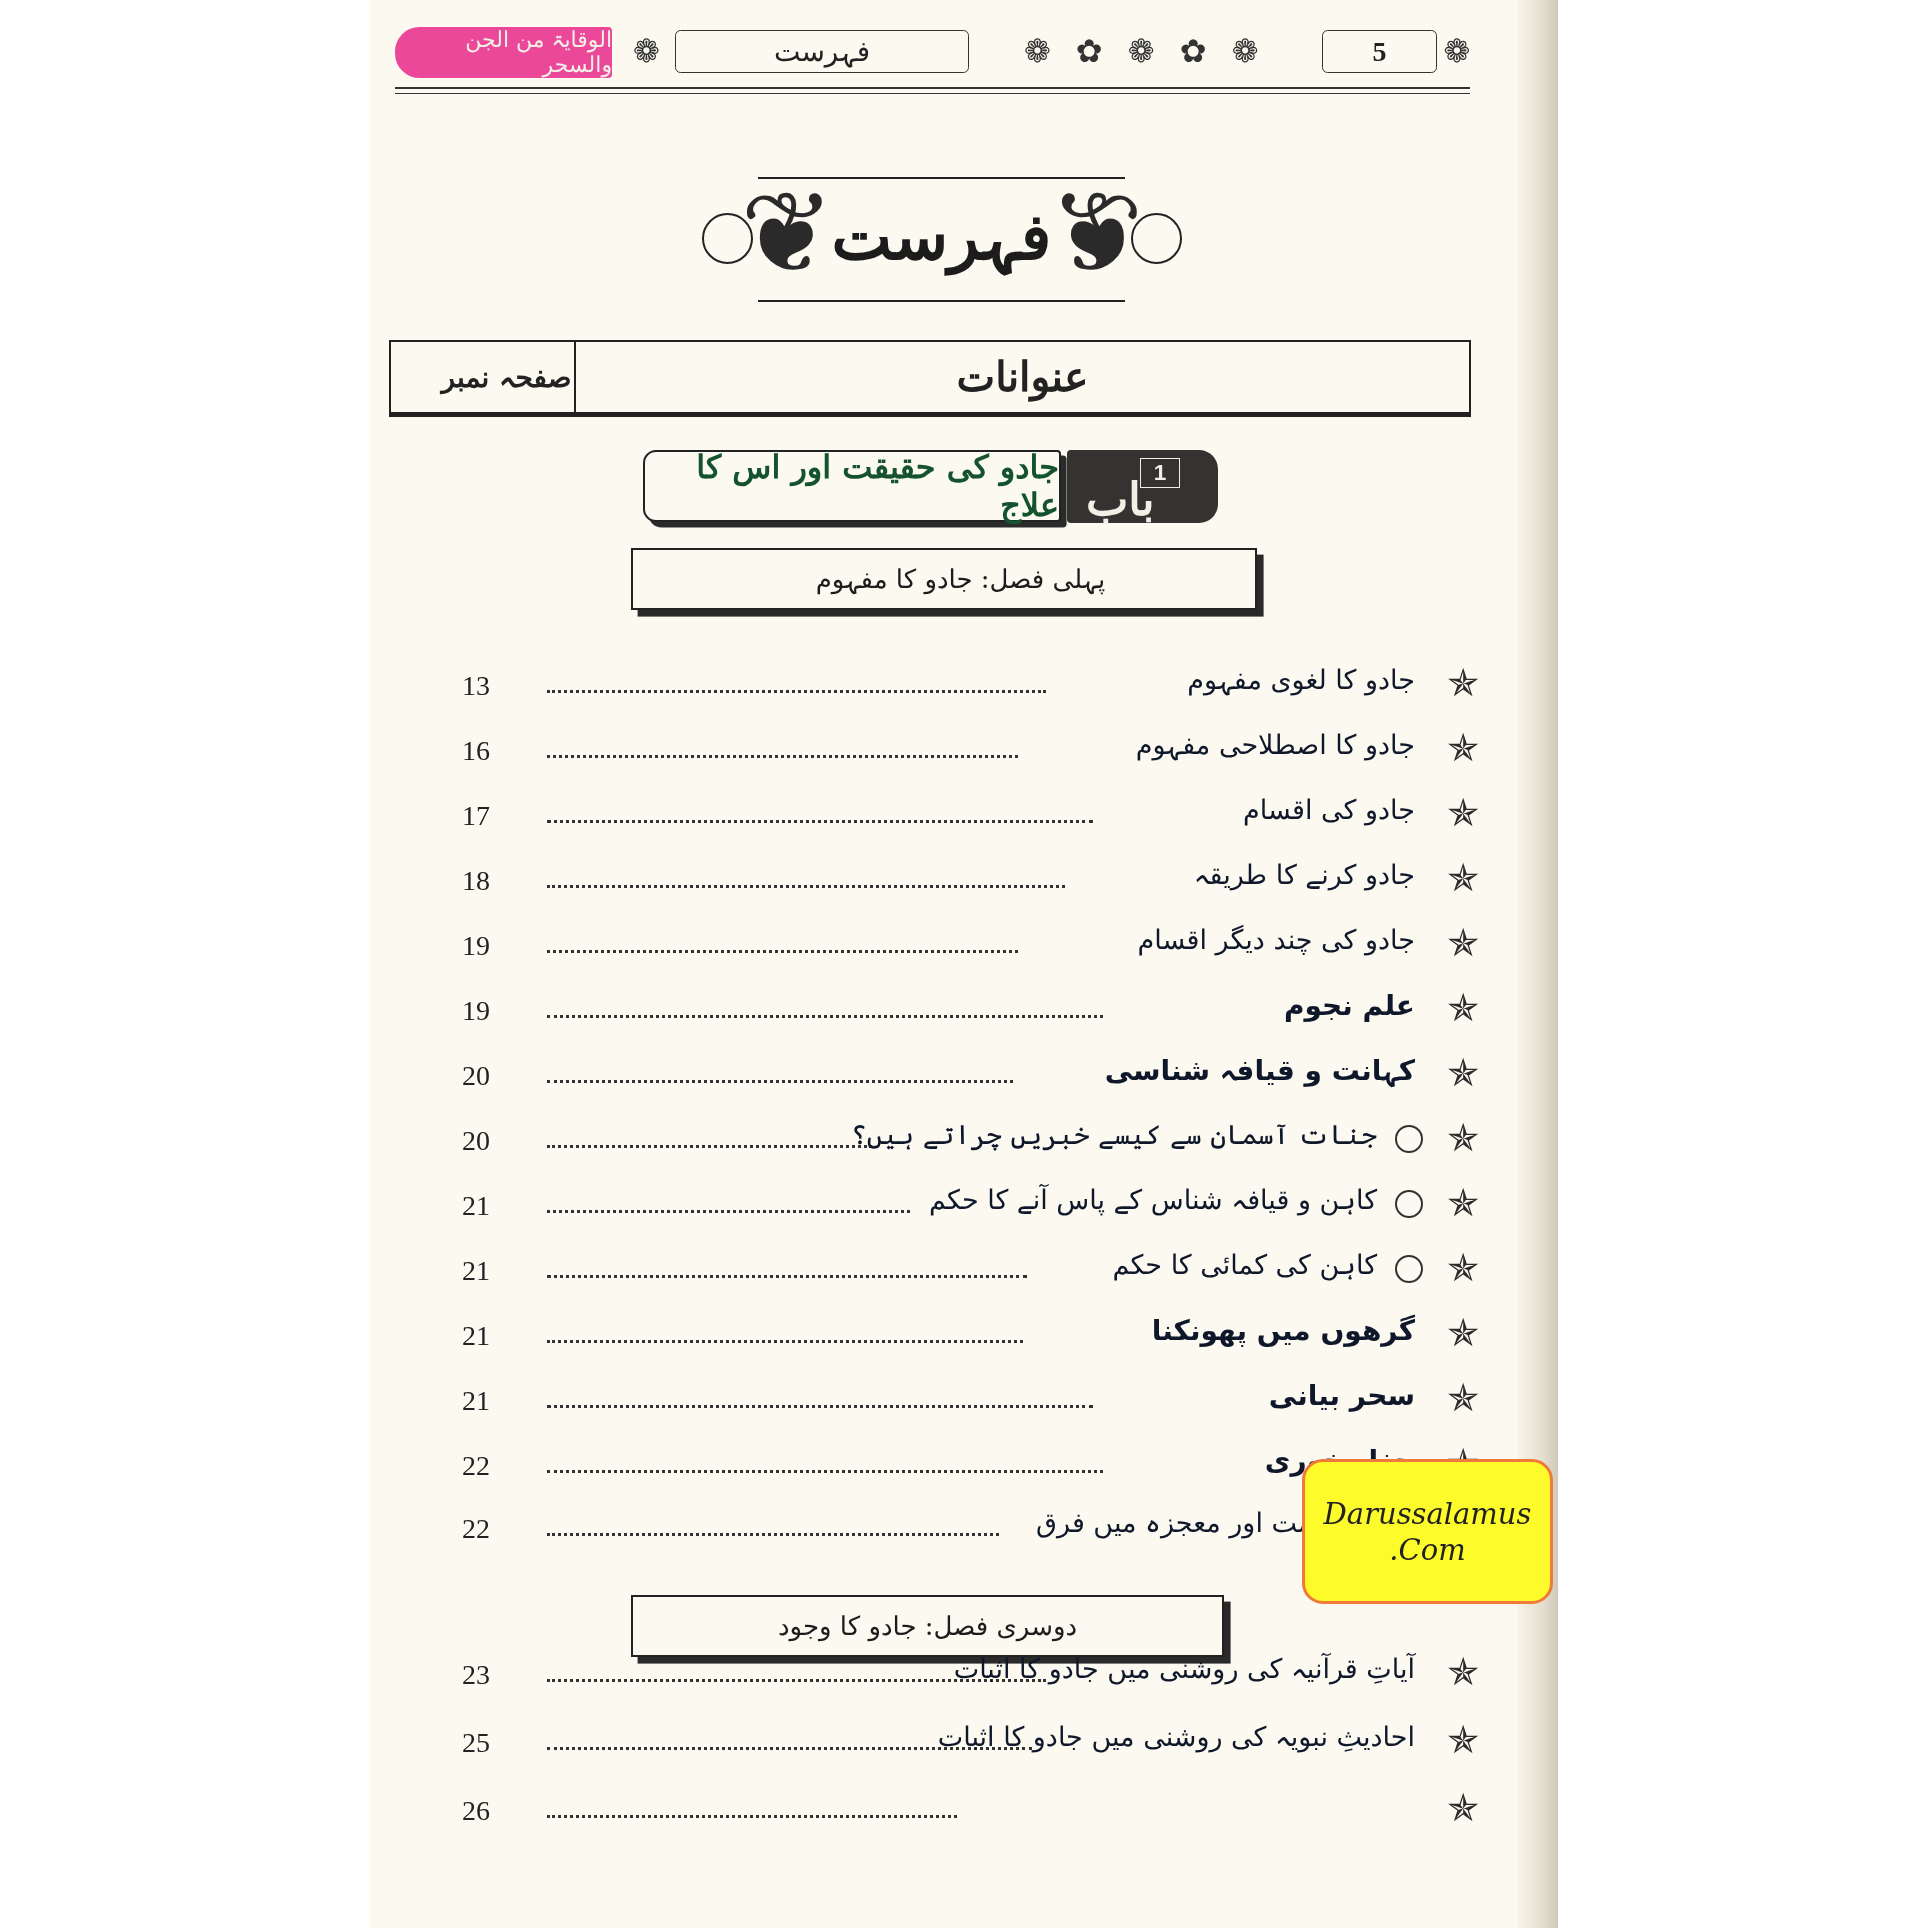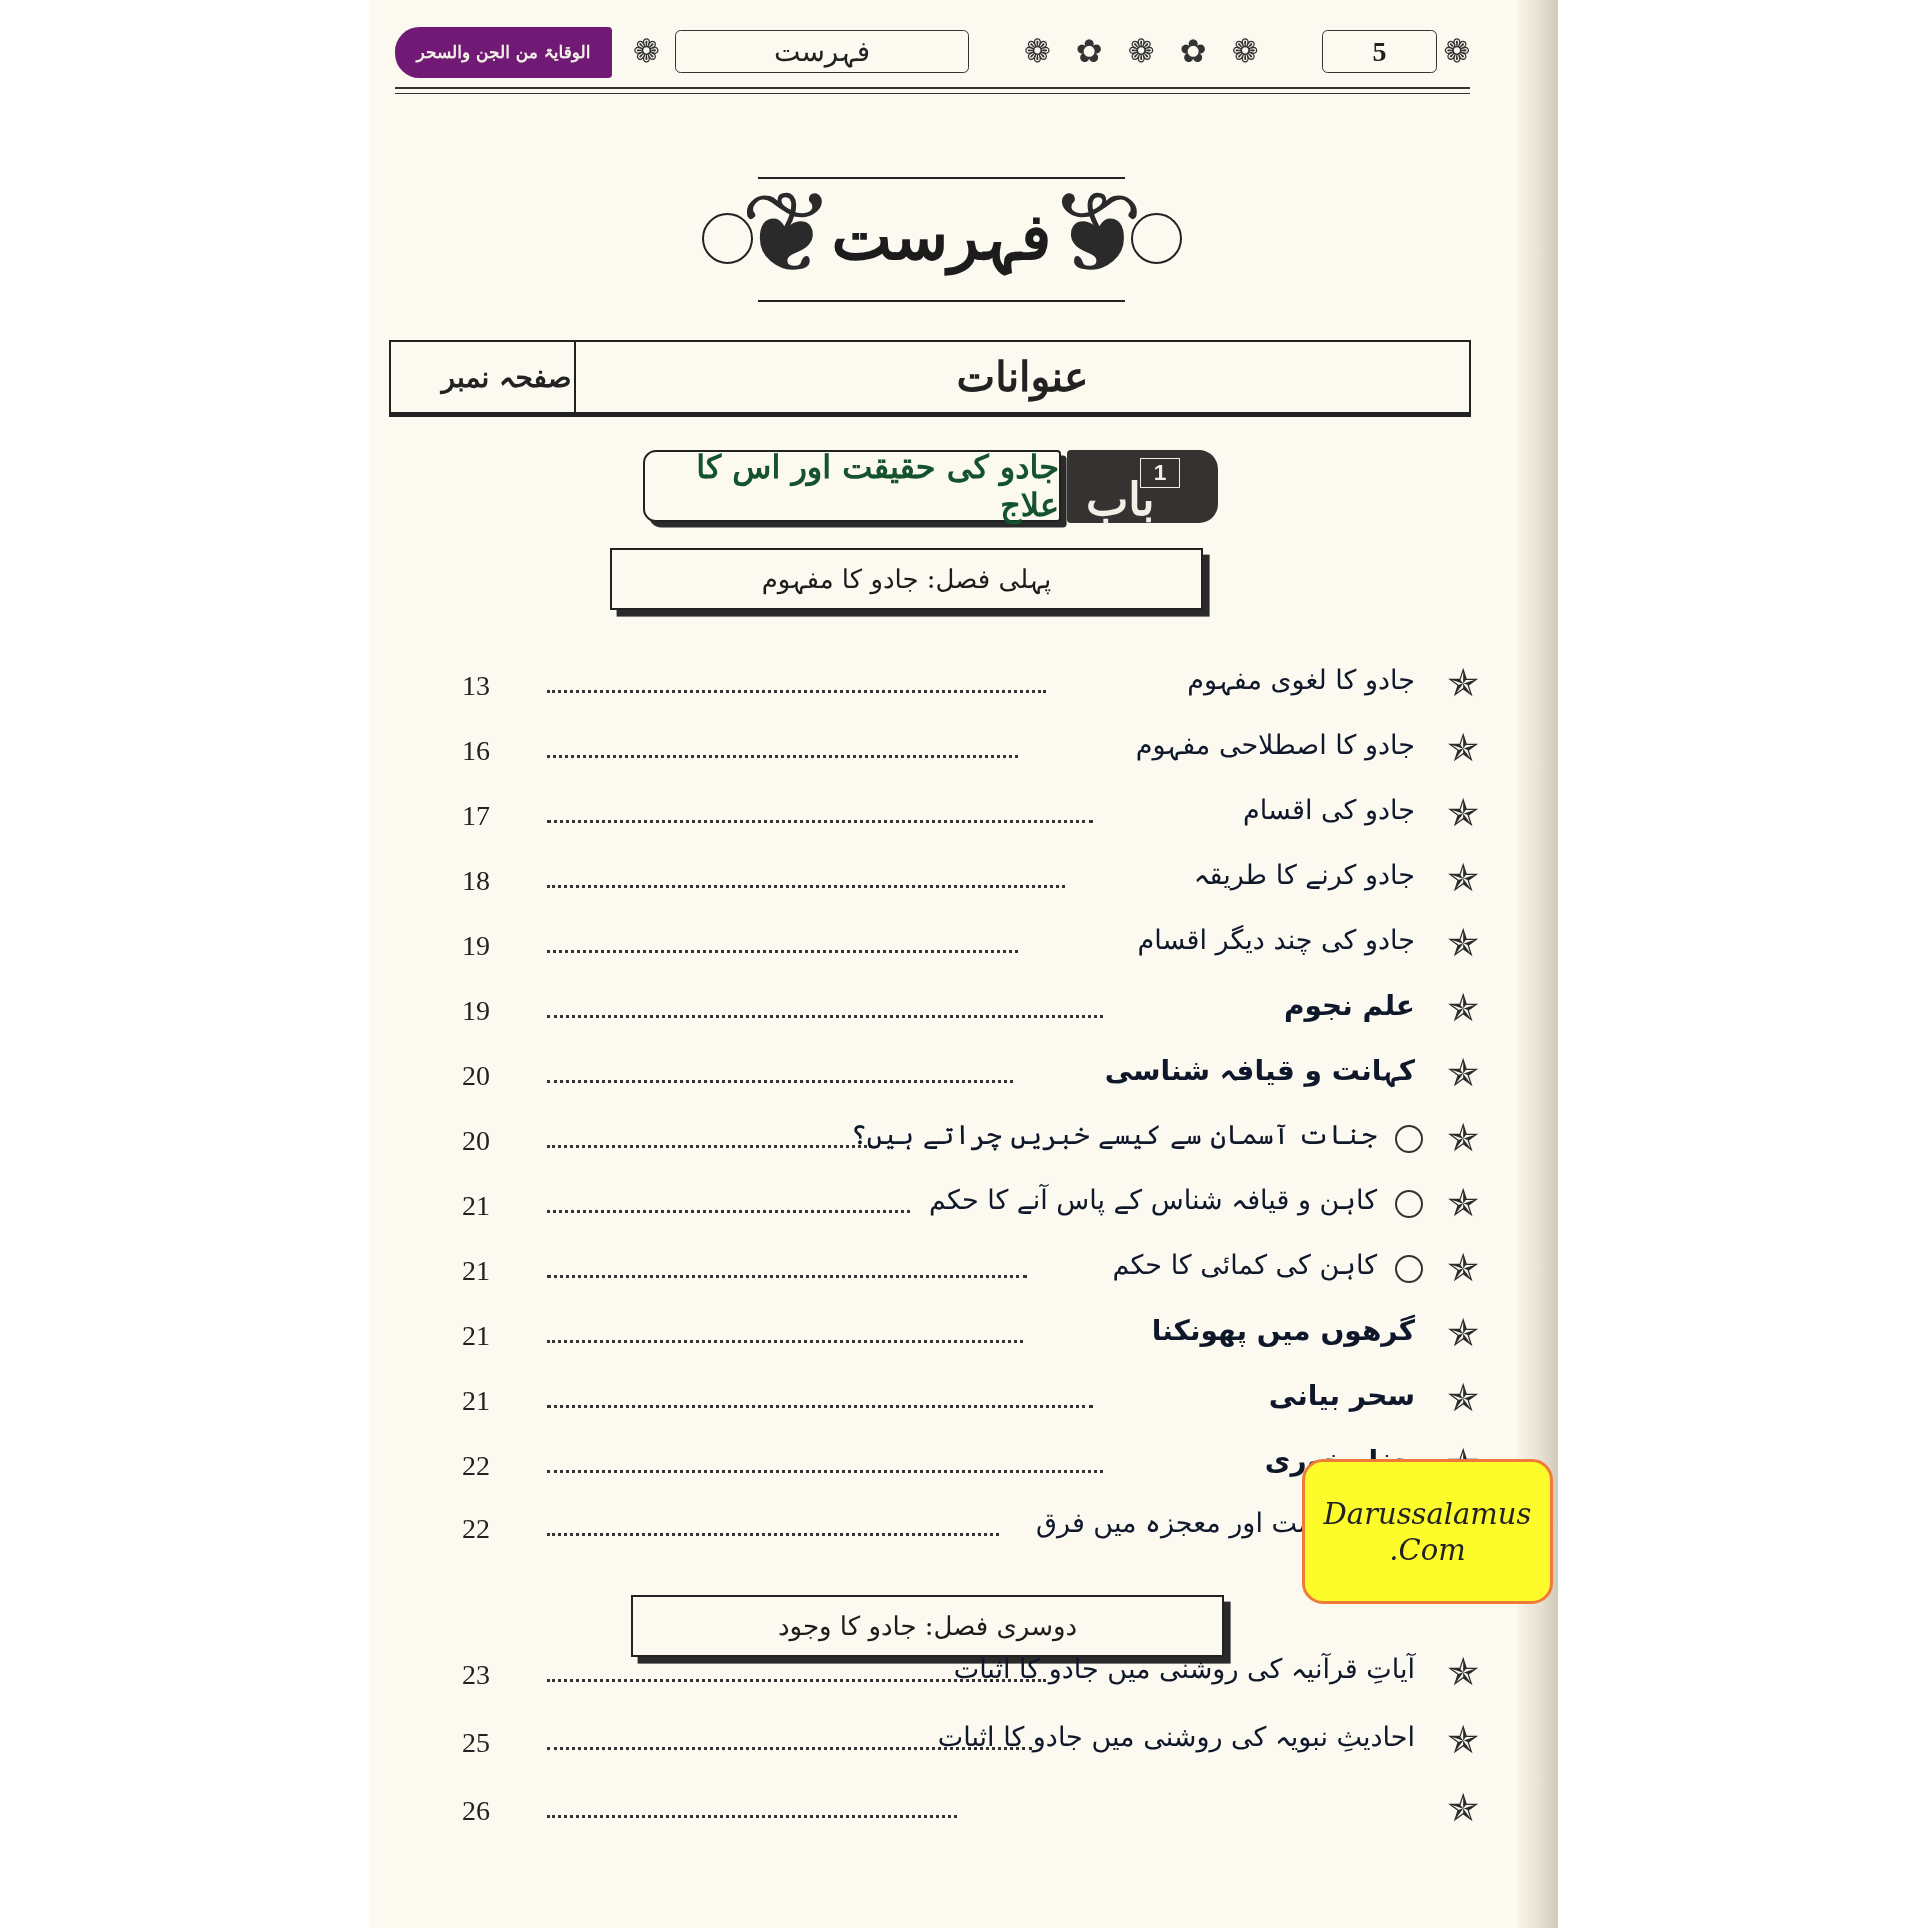--- a/index.html
+++ b/index.html
@@ -4,23 +4,23 @@
 <style>
   html, body { margin:0; padding:0; }
   body { width:1928px; height:1928px; background:#ffffff; position:relative; overflow:hidden; font-family:"DejaVu Serif", serif; }
   .page { position:absolute; left:370px; top:0; width:1188px; height:1928px;
           background:#fbf9f0; }
   .page-edge { position:absolute; left:1518px; top:0; width:40px; height:1928px;
           background:linear-gradient(to right, #f7f3e6 0%, #e5dfd0 60%, #cfc9bb 100%); }
 
   
   .header { position:absolute; left:395px; top:21px; width:1073px; height:58px; }
-  .hdr-book { position:absolute; left:0; top:5.6px; width:217px; height:51px; background:#701a75;
-              border-radius:24.5px 3.8px 3.8px 24.5px; color:#f2efe6; font-size:17px; direction:rtl;
-              display:flex; align-items:center; justify-content:center; font-weight:bold; }
+  .hdr-book { position:absolute; left:0; top:5.6px; width:217px; height:51px; background:#ec4899;
+              border-radius:24.5px 3.8px 3.8px 24.5px; color:#f2efe6; font-size:22px; direction:rtl;
+              display:flex; align-items:center; justify-content:center; font-weight:normal; }
   .hdr-orn { position:absolute; top:7.5px; height:45px; color:#333; font-size:32px; line-height:45px; text-align:center; }
   .hdr-box { position:absolute; top:9.4px; height:41px; border:1.9px solid #333; border-radius:5.6px;
              background:#fbf9f0; display:flex; align-items:center; justify-content:center; }
   .hdr-title { left:280px; width:292px; font-size:28px; direction:rtl; color:#222; }
   .hdr-page { left:927px; width:113px; font-size:28px; font-weight:bold; color:#222; font-family:"Liberation Serif", serif; }
   .hdr-rule { position:absolute; left:395px; top:87px; width:1075px; height:3.8px; border-top:2.8px solid #333; border-bottom:0.9px solid #333; }
 
   
   .cartouche { position:absolute; left:702px; top:158px; width:480px; height:155px; }
   .cart-frame { position:absolute; left:56px; top:19px; width:367px; height:121px; border-top:2.8px solid #222; border-bottom:2.8px solid #222; }
@@ -39,21 +39,21 @@
   .ch-title-box { position:absolute; left:0; top:0; width:414px; height:68px; border:2.8px solid #222; border-radius:13px 3.8px 3.8px 13px;
                   box-shadow:5.6px 5.6px 0 #2a2a2a; background:#fbf9f0; display:flex; align-items:center; justify-content:center;
                   font-size:32px; direction:rtl; font-weight:bold; color:#14532d; }
   .ch-badge { position:absolute; left:424px; top:0; width:151px; height:73px; background:#353331; border-radius:3.8px 19px 19px 3.8px; }
   .ch-badge-label { position:absolute; left:19px; top:22.6px; font-size:45px; color:#f2efe6; direction:rtl; font-weight:bold; }
   .ch-badge-num { position:absolute; left:73px; top:7.5px; width:38px; height:28px; border:1.9px solid #f2efe6; color:#f2efe6;
                   font-size:22.6px; font-weight:bold; display:flex; align-items:center; justify-content:center; font-family:"Liberation Sans", sans-serif; }
 
   .section-box { position:absolute; height:58px; border:2.8px solid #222; box-shadow:6.6px 6.6px 0 #2a2a2a; background:#fbf9f0;
                  display:flex; align-items:center; justify-content:center; font-size:26px; direction:rtl; color:#1c1c1c; }
-  .sec1 { left:610px; top:548px; width:589px; }
+  .sec1 { left:631px; top:548px; width:589px;padding-left:33px; }
   .sec2 { left:631px; top:1558px; width:589px;margin-top:37px; }
 
   
   .toc-row { position:absolute; left:443px; width:1036px; height:47px; }
   .toc-num { position:absolute; left:19px; top:5.6px; font-family:"Liberation Serif", serif; font-size:28px; color:#222; }
   .toc-dots { position:absolute; left:104px; top:13px; height:13px; border-bottom:3.8px dotted #333; }
   .toc-text { position:absolute; right:64px; top:0; font-size:27px; direction:rtl; color:#0f172a; white-space:nowrap; }
   .toc-text.bold { font-weight:bold; font-size:28px; font-family:"DejaVu Sans", sans-serif; }
   .toc-star { position:absolute; right:0; top:-1.9px; font-size:38px; color:#2a2a2a; line-height:43px; }
   .toc-circle { position:absolute; right:56px; top:5.6px; width:24.5px; height:24.5px; border:2.8px solid #333; border-radius:50%; }

